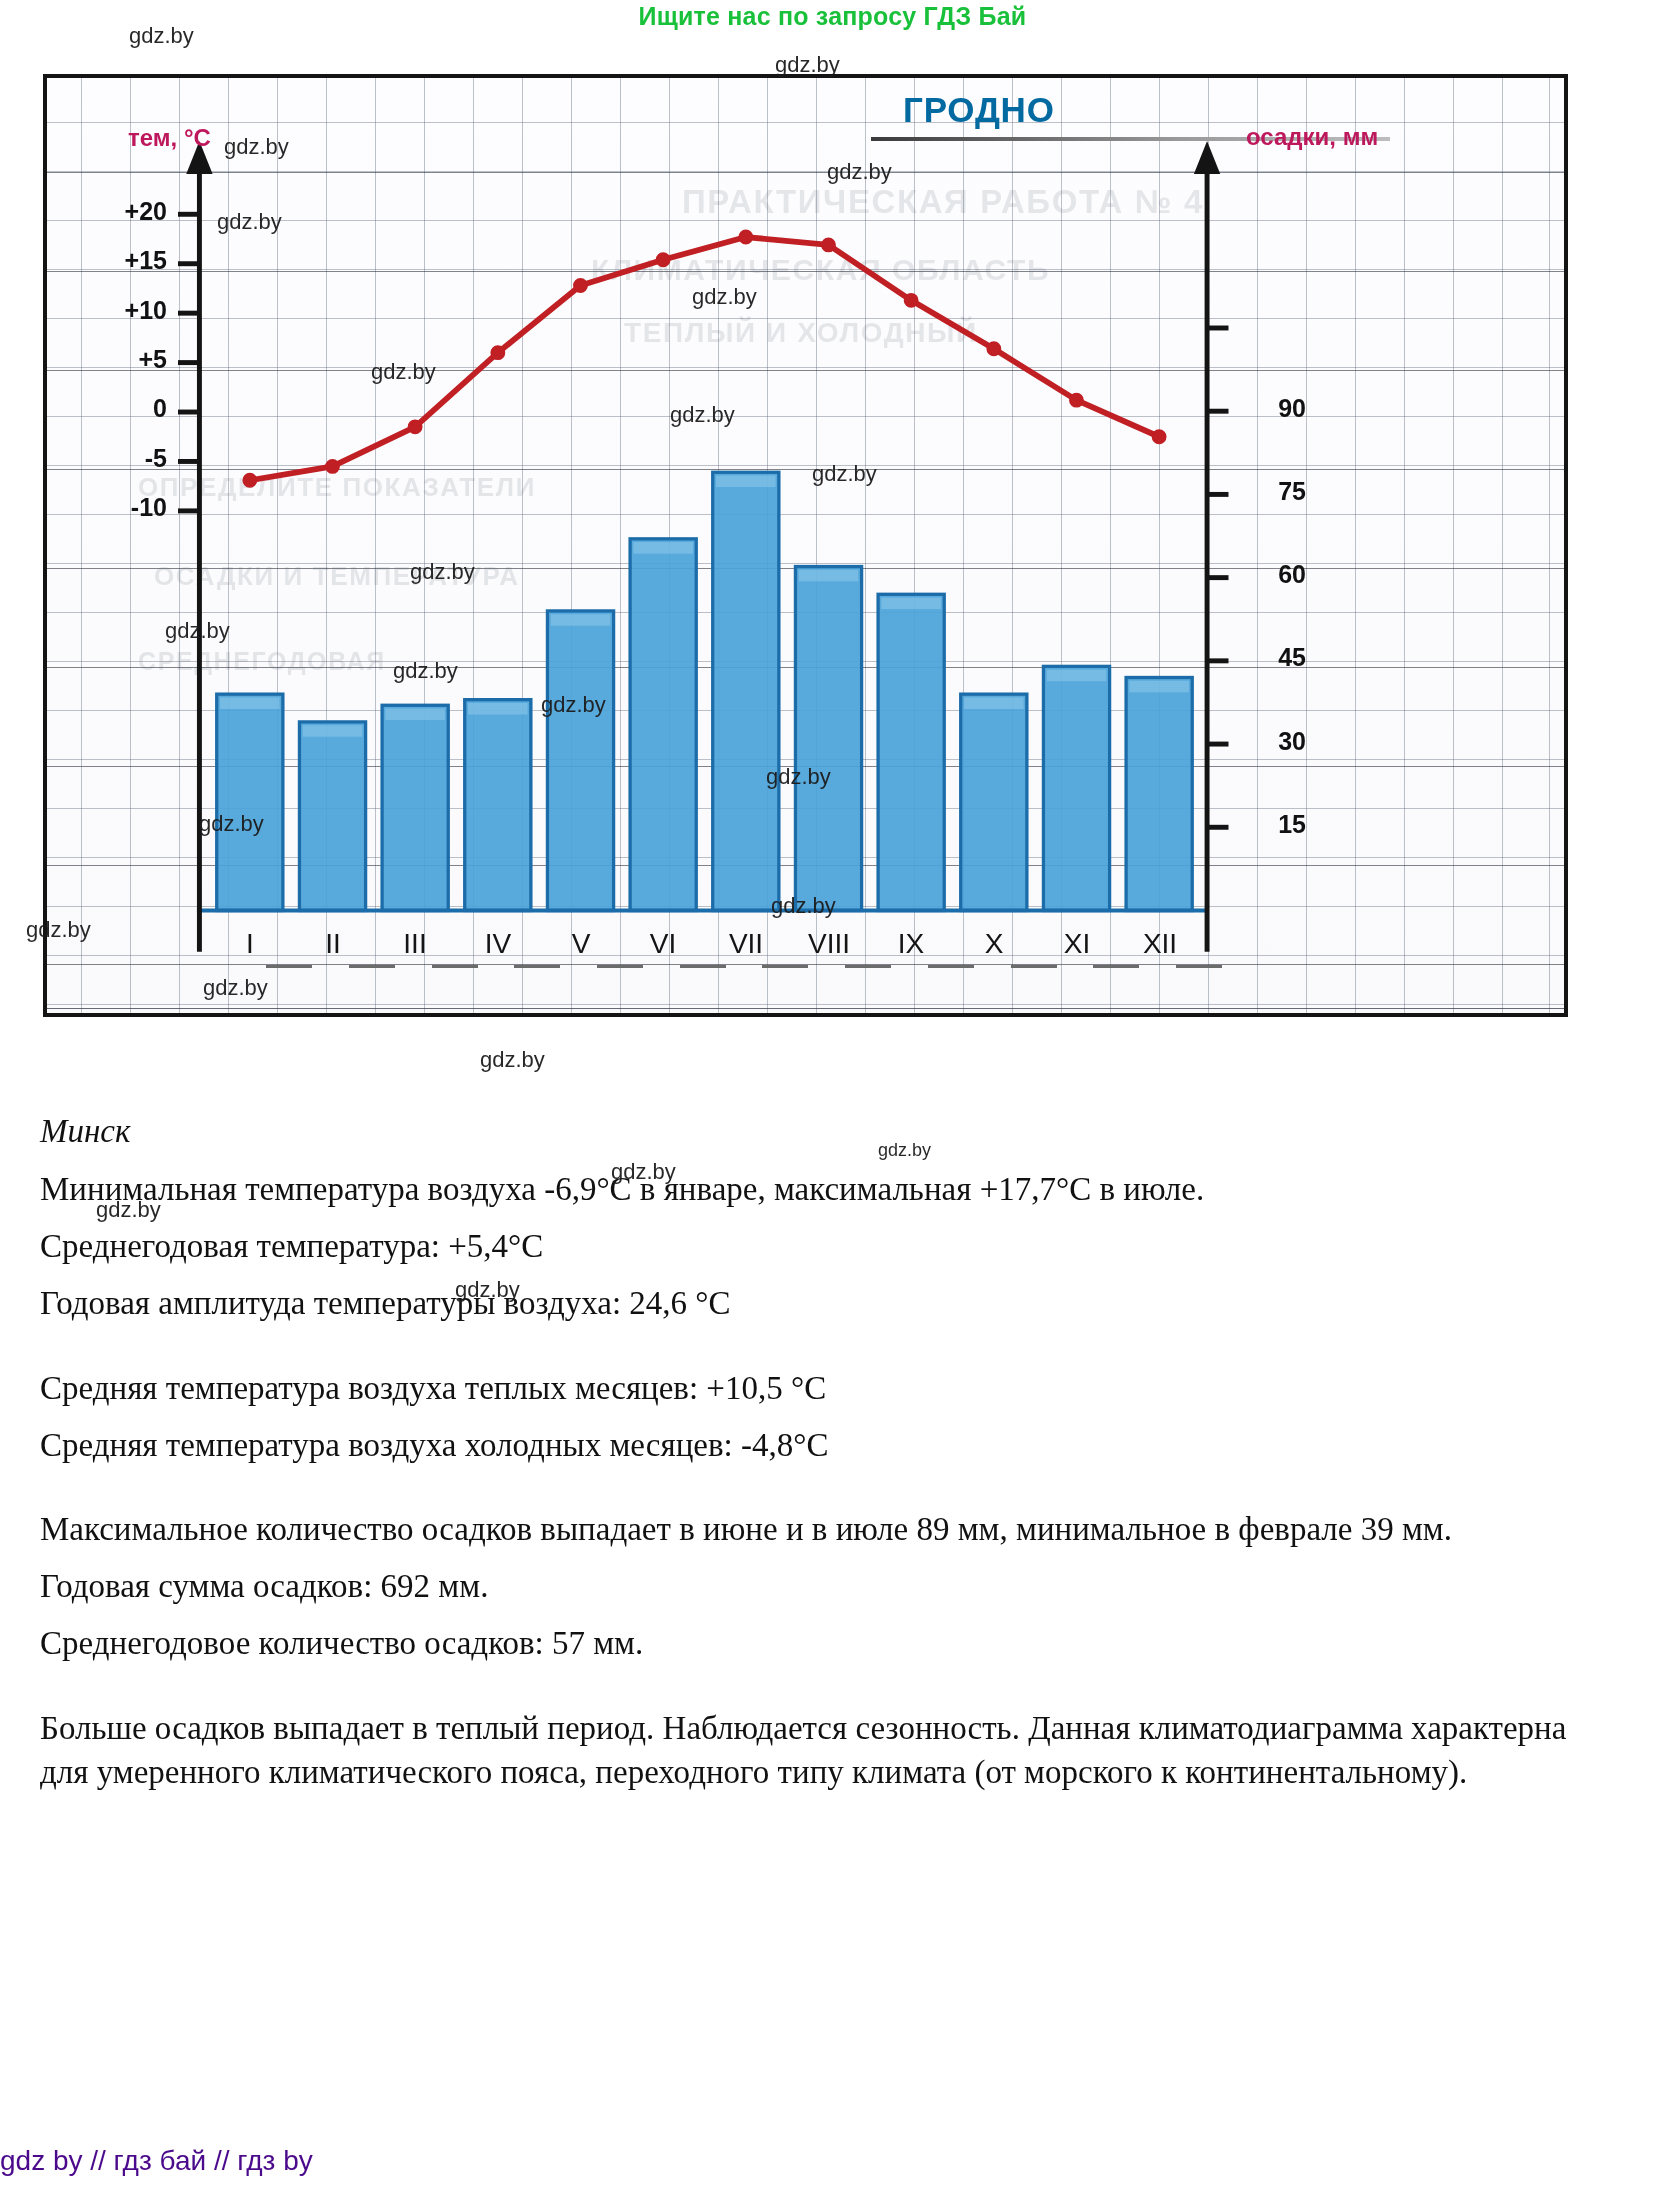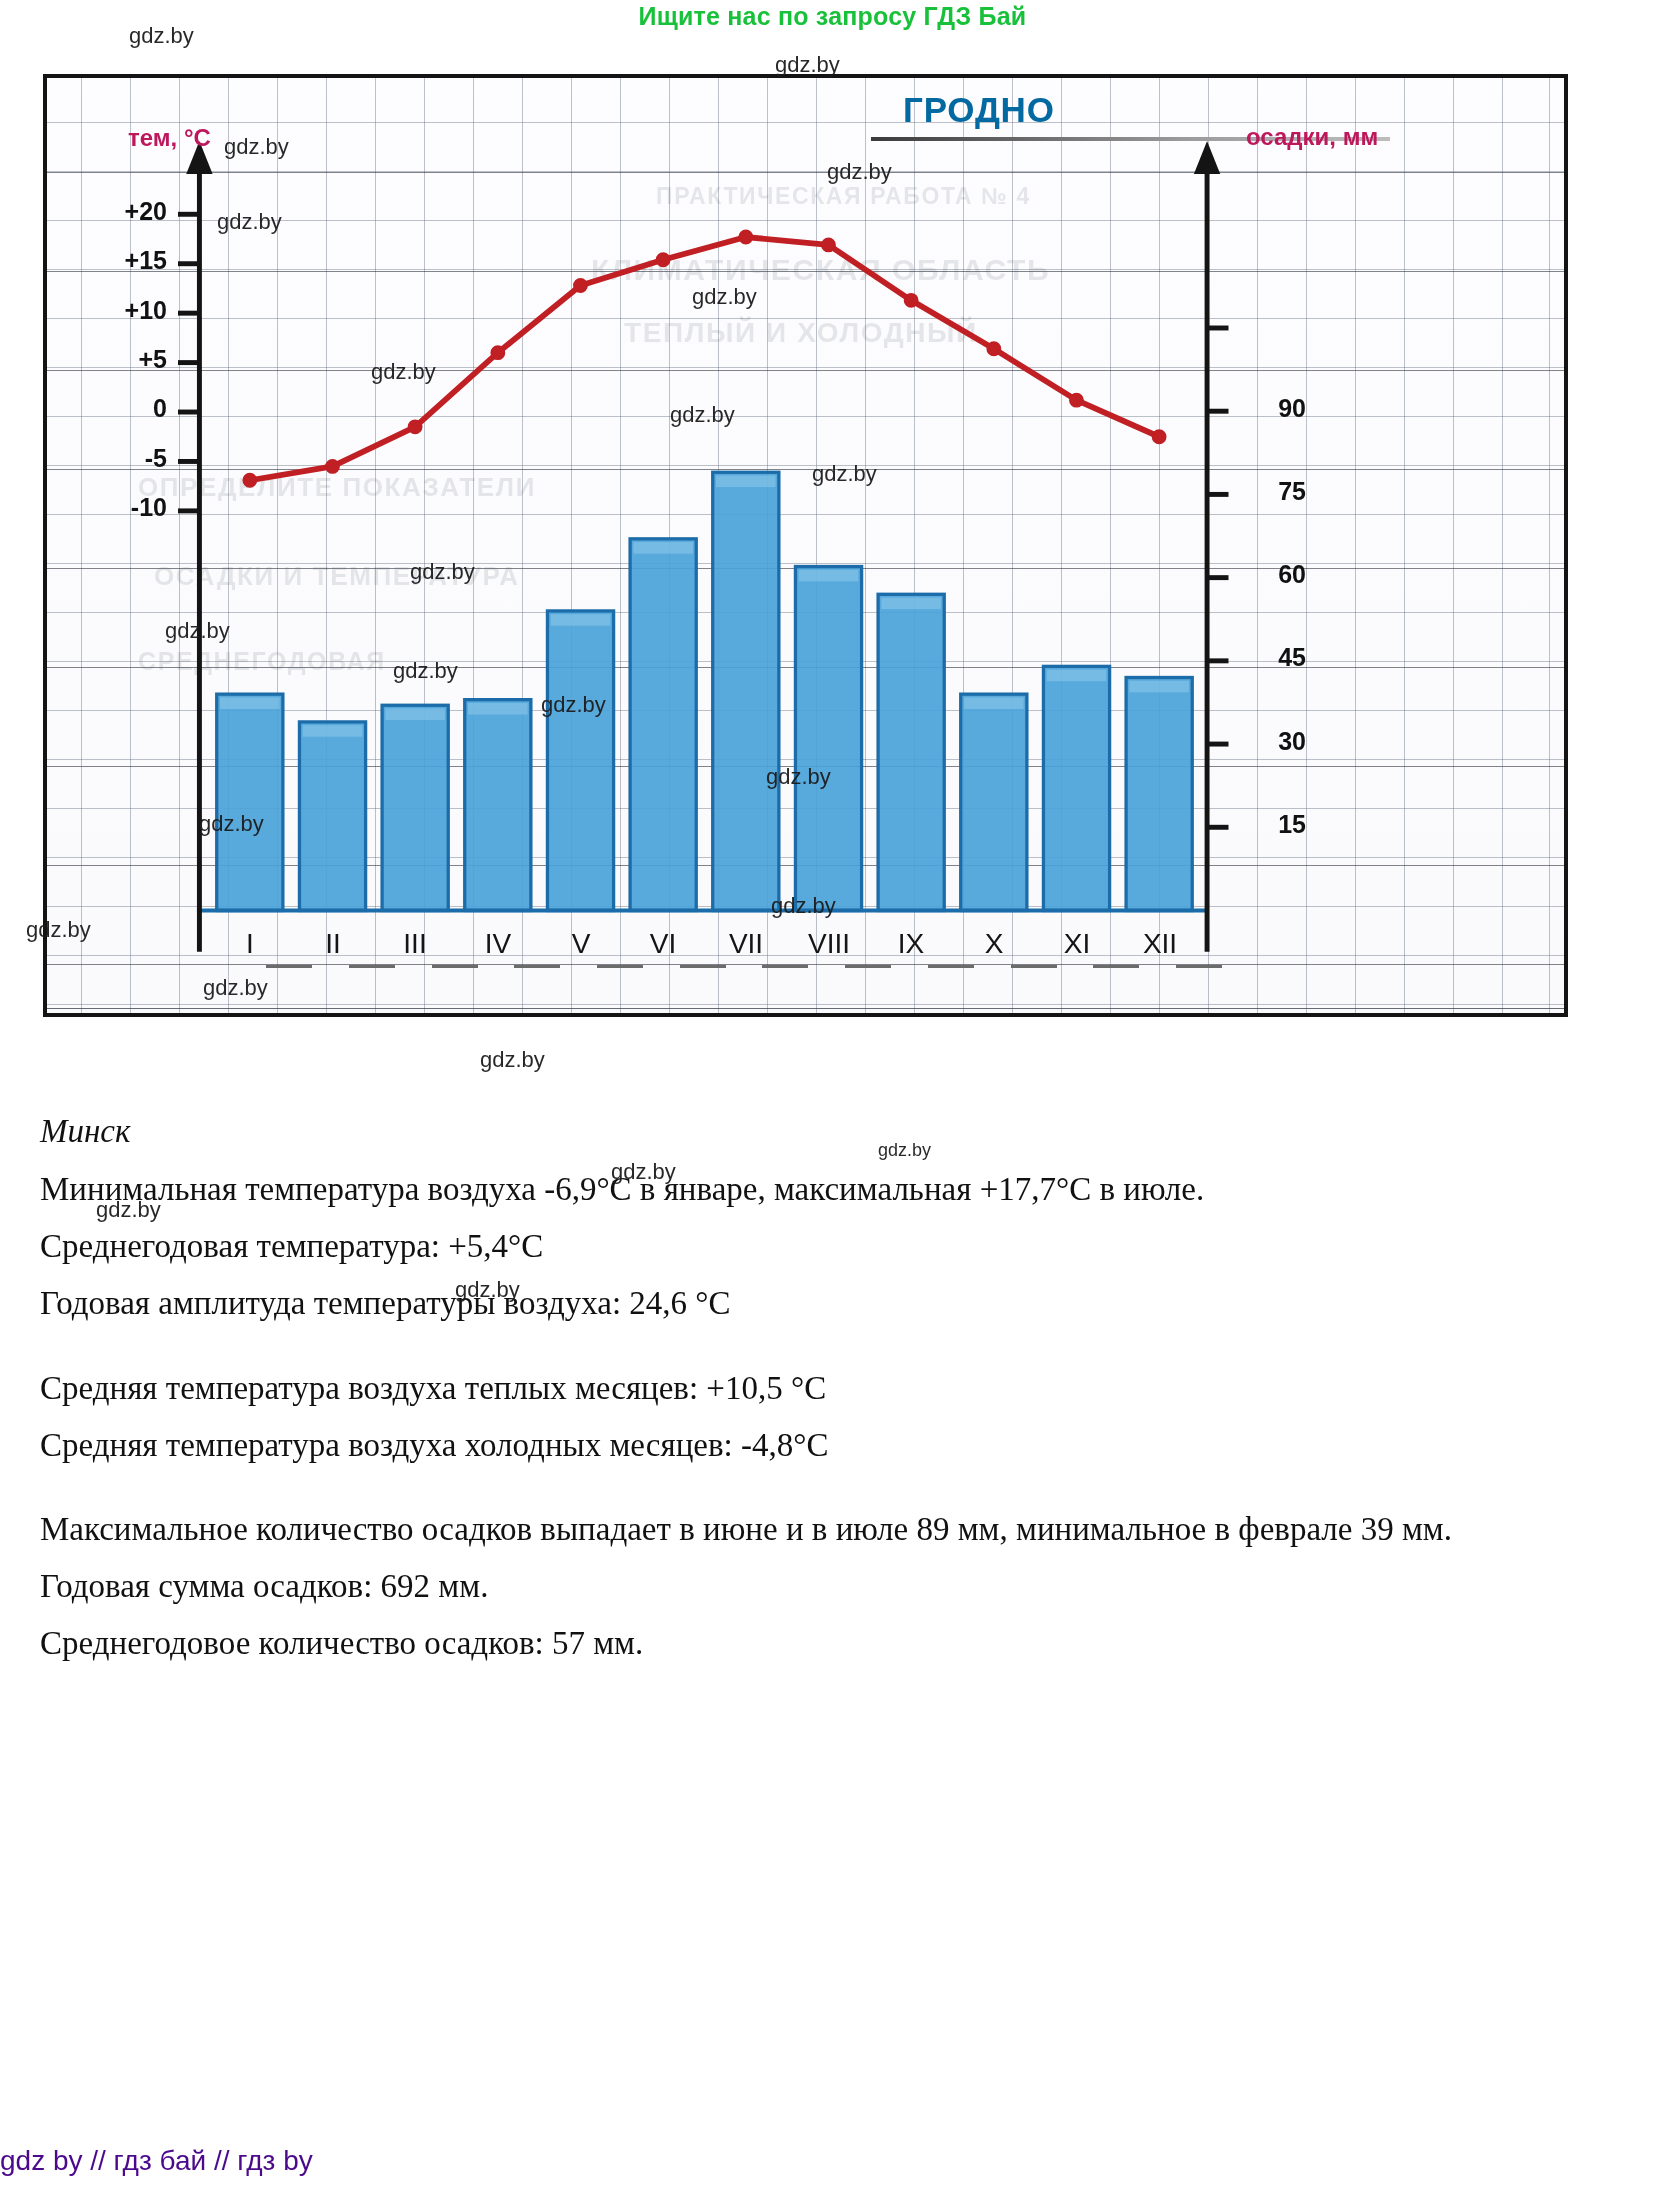--- a/index.html
+++ b/index.html
@@ -184,21 +184,21 @@
 </head>
 <body>
 
 <div id="top-banner">Ищите нас по запросу ГДЗ Бай</div>
 
 <div id="figure">
   <div id="scan-inner"></div>
   <div id="scan-grid"></div>
   <div id="scan-grid2"></div>
   <div id="ghost-layer">
-      <div class="ghost" style="left: 609px; top: 105px; font-size: 23px;">ПРАКТИЧЕСКАЯ РАБОТА № 4</div>
+      <div class="ghost" style="left: 635px; top: 105px; font-size: 33px;">ПРАКТИЧЕСКАЯ РАБОТА № 4</div>
       <div class="ghost" style="left: 544px; top: 175px; font-size: 30px;">КЛИМАТИЧЕСКАЯ ОБЛАСТЬ</div>
       <div class="ghost" style="left: 577px; top: 239px; font-size: 28px;">ТЕПЛЫЙ И ХОЛОДНЫЙ</div>
       <div class="ghost" style="left: 91px; top: 394px; font-size: 26px;">ОПРЕДЕЛИТЕ ПОКАЗАТЕЛИ</div>
       <div class="ghost" style="left: 107px; top: 483px; font-size: 26px;">ОСАДКИ И ТЕМПЕРАТУРА</div>
       <div class="ghost" style="left: 91px; top: 569px; font-size: 25px;">СРЕДНЕГОДОВАЯ</div>
     </div>
 
   <div id="station-name">ГРОДНО</div>
   <div id="station-rule"></div>
 
@@ -323,20 +323,21 @@
   <p>Среднегодовая температура: +5,4°С</p>
   <p>Годовая амплитуда температуры воздуха: 24,6 °С</p>
   <div class="gap"></div>
   <p>Средняя температура воздуха теплых месяцев: +10,5 °С</p>
   <p>Средняя температура воздуха холодных месяцев: -4,8°С</p>
   <div class="gap"></div>
   <p class="wide">Максимальное количество осадков выпадает в июне и в июле 89 мм, минимальное в феврале 39 мм.</p>
   <p>Годовая сумма осадков: 692 мм.</p>
   <p>Среднегодовое количество осадков: 57 мм.</p>
   <div class="gap"></div>
+  <p class="wide">Больше осадков выпадает в теплый период. Наблюдается сезонность. Данная климатодиаграмма характерна для умеренного климатического пояса, переходного типу климата (от морского к континентальному).</p>
 </div>
 
 <div id="footer">gdz by  //  гдз бай  //  гдз by</div>
 
 <div id="wm-layer">
     <div class="wm" style="left: 129px; top: 23px; font-size: 22px;">gdz.by</div>
     <div class="wm" style="left: 775px; top: 52px; font-size: 22px;">gdz.by</div>
     <div class="wm" style="left: 827px; top: 159px; font-size: 22px;">gdz.by</div>
     <div class="wm" style="left: 224px; top: 134px; font-size: 22px;">gdz.by</div>
     <div class="wm" style="left: 217px; top: 209px; font-size: 22px;">gdz.by</div>

